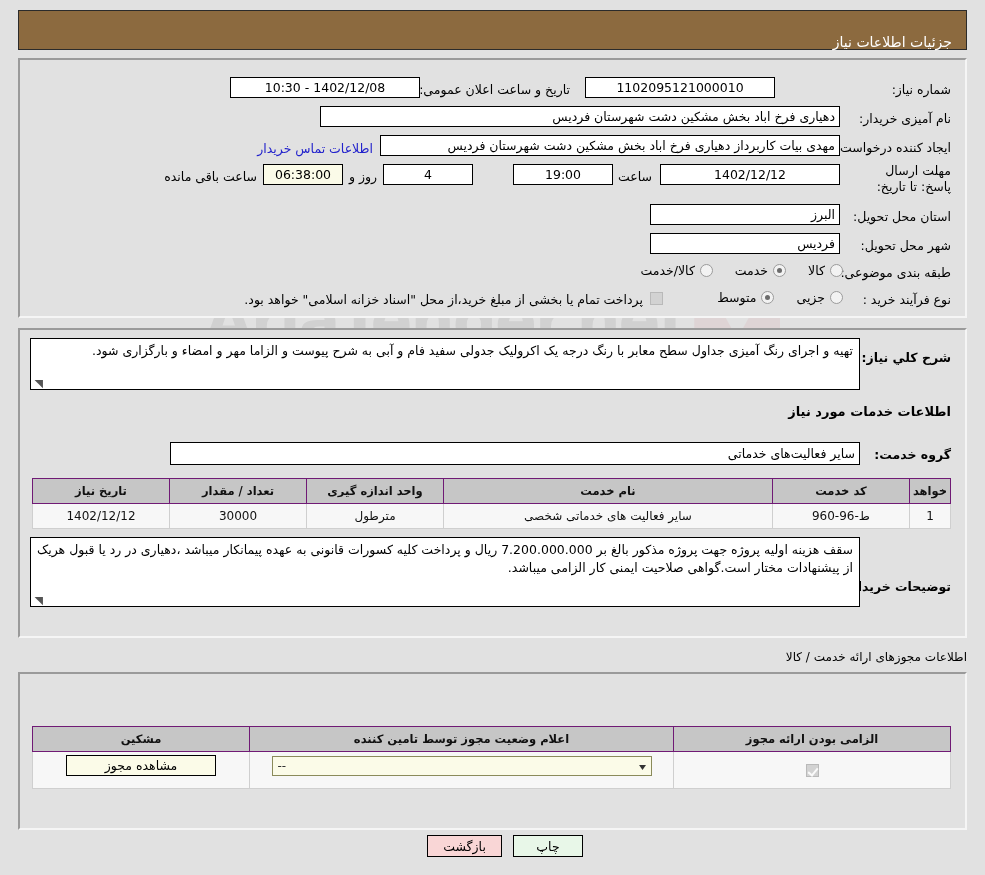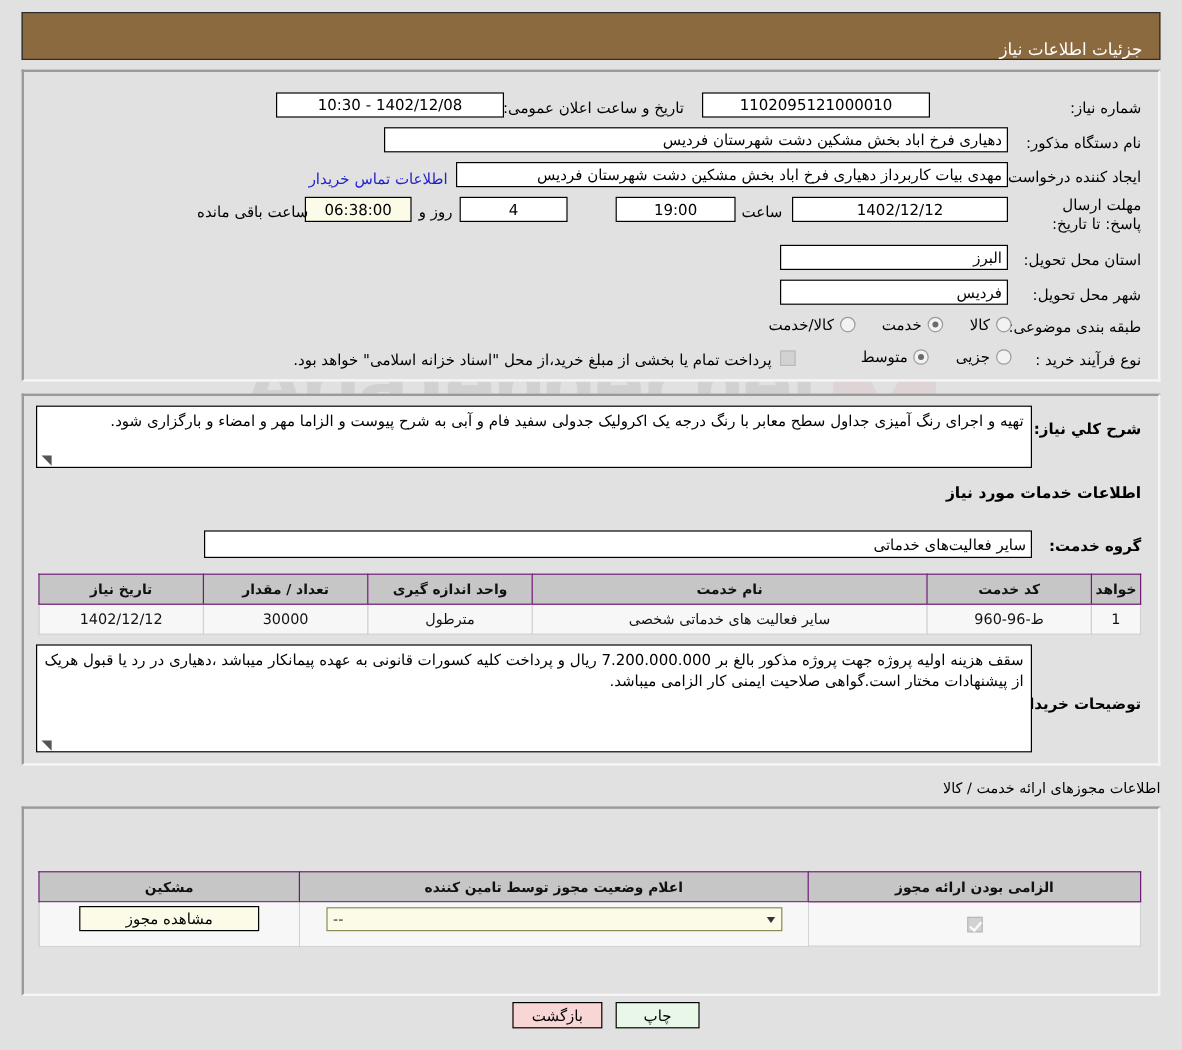--- a/index.html
+++ b/index.html
@@ -146,34 +146,34 @@
   <div class="title">جزئیات اطلاعات نیاز</div>
 </div>
 
 <div class="panel" id="panel-top">
 
   <div class="lbl" style="right:14px;top:22px;">شماره نیاز:</div>
   <div class="fld c" style="right:190px;top:17px;width:190px;height:21px;">1102095121000010</div>
   <div class="lbl" style="right:395px;top:22px;">تاریخ و ساعت اعلان عمومی:</div>
   <div class="fld c" style="right:545px;top:17px;width:190px;height:21px;">1402/12/08 - 10:30</div>
 
-  <div class="lbl" style="right:14px;top:51px;">نام دستگاه مذکور:</div>
+  <div class="lbl" style="right:14px;top:51px;">نام آمیزی خریدار:</div>
   <div class="fld r" style="right:125px;top:46px;width:520px;height:21px;">دهیاری فرخ اباد بخش مشکین دشت شهرستان فردیس</div>
 
   <div class="lbl" style="right:14px;top:80px;">ایجاد کننده درخواست:</div>
   <div class="fld r" style="right:125px;top:75px;width:460px;height:21px;">مهدی بیات کاربرداز دهیاری فرخ اباد بخش مشکین دشت شهرستان فردیس</div>
   <a class="link" href="#" style="position:absolute;right:592px;top:81px;">اطلاعات تماس خریدار</a>
 
   <div class="lbl" style="right:14px;top:103px;width:95px;line-height:16px;white-space:normal;">مهلت ارسال پاسخ: تا تاریخ:</div>
   <div class="fld c" style="right:125px;top:104px;width:180px;height:21px;">1402/12/12</div>
   <div class="lbl" style="right:313px;top:109px;">ساعت</div>
   <div class="fld c" style="right:352px;top:104px;width:100px;height:21px;">19:00</div>
   <div class="fld c" style="right:492px;top:104px;width:90px;height:21px;">4</div>
   <div class="lbl" style="right:588px;top:109px;">روز و</div>
-  <div class="fld c cream" style="right:622px;top:104px;width:89px;height:21px;">06:38:00</div>
+  <div class="fld c cream" style="right:622px;top:104px;width:80px;height:21px;">06:38:00</div>
   <div class="lbl" style="right:708px;top:109px;">ساعت باقی مانده</div>
 
   <div class="lbl" style="right:14px;top:149px;">استان محل تحویل:</div>
   <div class="fld r" style="right:125px;top:144px;width:190px;height:21px;">البرز</div>
 
   <div class="lbl" style="right:14px;top:178px;">شهر محل تحویل:</div>
   <div class="fld r" style="right:125px;top:173px;width:190px;height:21px;">فردیس</div>
 
   <div class="lbl" style="right:14px;top:205px;">طبقه بندی موضوعی:</div>
   <div class="radio-row" style="right:122px;top:203px;">
@@ -229,21 +229,21 @@
         <td>ط-96-960</td>
         <td>سایر فعالیت های خدماتی شخصی</td>
         <td>مترطول</td>
         <td>30000</td>
         <td>1402/12/12</td>
       </tr>
     </tbody>
   </table>
 
   <div class="lbl b" style="right:14px;top:249px;">توضیحات خریدار:</div>
-  <div class="ta" style="right:105px;top:207px;width:830px;height:90px;">
+  <div class="ta" style="right:105px;top:207px;width:830px;height:70px;">
     <span>سقف هزینه اولیه پروژه جهت پروژه مذکور بالغ بر 7.200.000.000 ریال و پرداخت کلیه کسورات قانونی به عهده پیمانکار میباشد ،دهیاری  در رد یا قبول هریک از پیشنهادات مختار است.گواهی صلاحیت ایمنی کار الزامی میباشد.</span>
     <span class="grip">◥</span>
   </div>
 </div>
 
 <div class="section-caption" style="right:18px;top:650px;">اطلاعات مجوزهای ارائه خدمت / کالا</div>
 
 <div class="panel" id="panel-permits">
   <table class="grid" id="permits-table" style="right:14px;top:52px;width:919px;">
     <thead>

